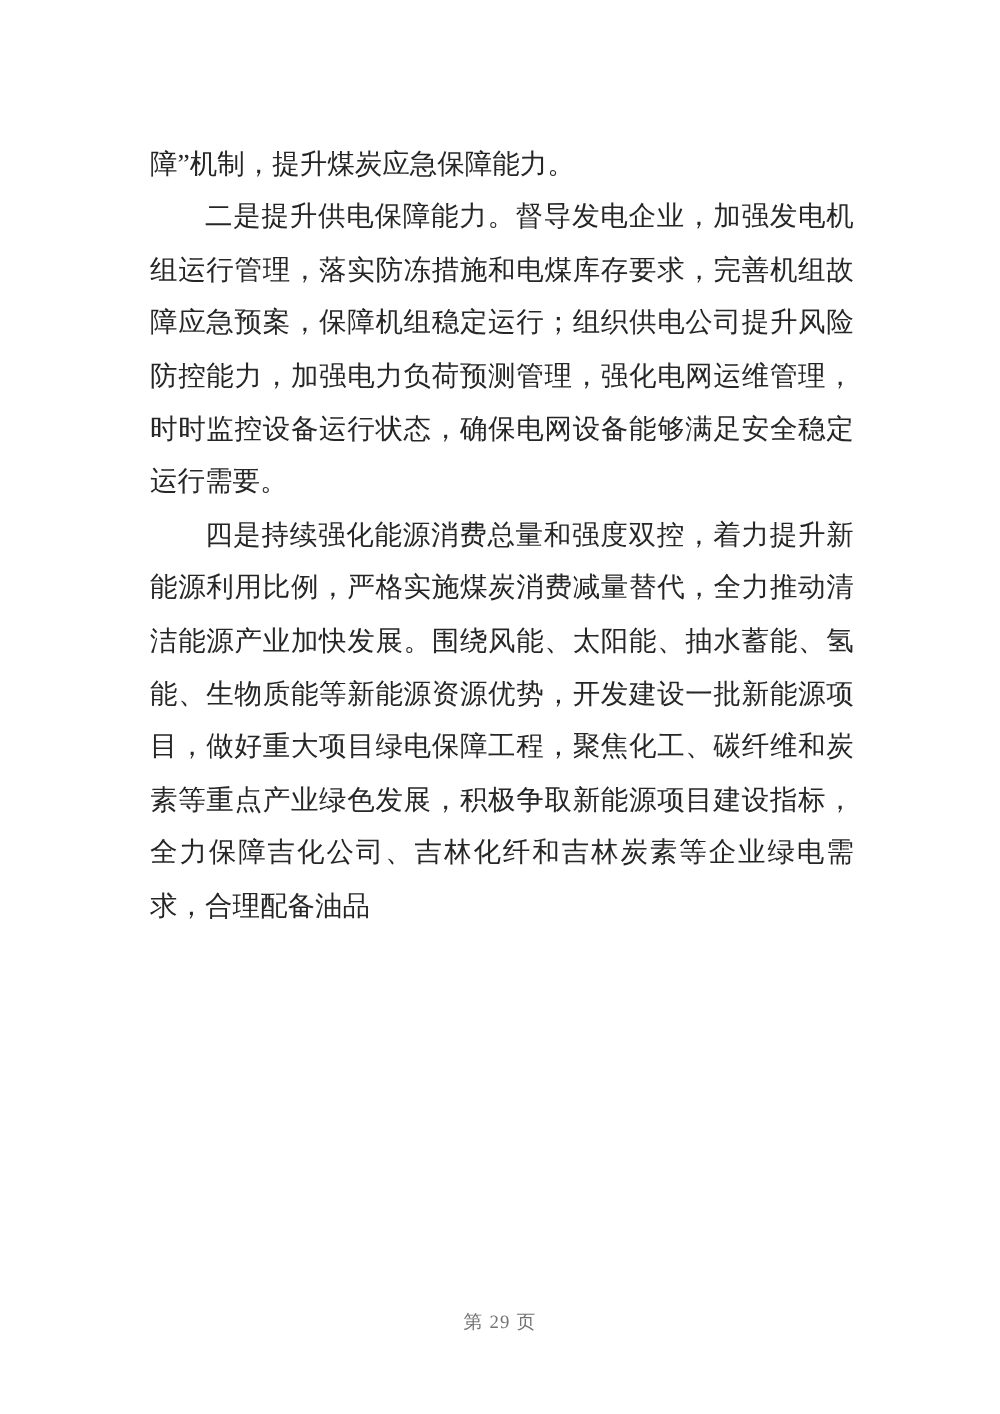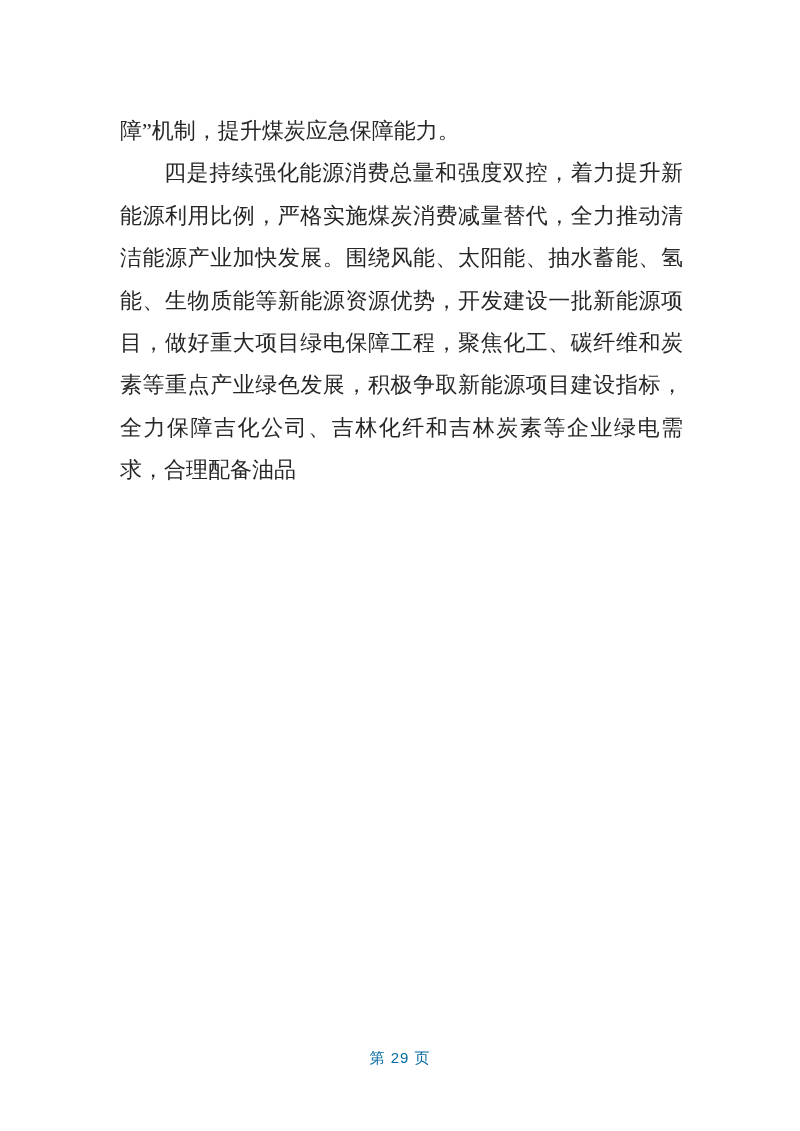--- a/index.html
+++ b/index.html
@@ -35,31 +35,32 @@
   .para.no-indent {
     text-indent: 0;
   }
   .footer {
     position: absolute;
     left: 0;
     right: 0;
     top: 1046px;
     height: 24px;
     text-align: center;
-    font-family: Liberation Sans, sans-serif;
+    font-family: Liberation Serif, serif;
     font-size: 15px;
     line-height: 24px;
-    color: #0369a1;
+    color: #737373;
     letter-spacing: 1px;
   }
 </style>
 </head>
 <body>
 
 <div class="page">
   <div class="content">
     <p class="para no-indent">障”机制，提升煤炭应急保障能力。</p>
+    <p class="para">二是提升供电保障能力。督导发电企业，加强发电机组运行管理，落实防冻措施和电煤库存要求，完善机组故障应急预案，保障机组稳定运行；组织供电公司提升风险防控能力，加强电力负荷预测管理，强化电网运维管理，时时监控设备运行状态，确保电网设备能够满足安全稳定运行需要。</p>
     <p class="para">四是持续强化能源消费总量和强度双控，着力提升新能源利用比例，严格实施煤炭消费减量替代，全力推动清洁能源产业加快发展。围绕风能、太阳能、抽水蓄能、氢能、生物质能等新能源资源优势，开发建设一批新能源项目，做好重大项目绿电保障工程，聚焦化工、碳纤维和炭素等重点产业绿色发展，积极争取新能源项目建设指标，全力保障吉化公司、吉林化纤和吉林炭素等企业绿电需求，合理配备油品</p>
   </div>
   <div class="footer">
     <span>第 29 页</span>
   </div>
 </div>
 
 </body></html>

